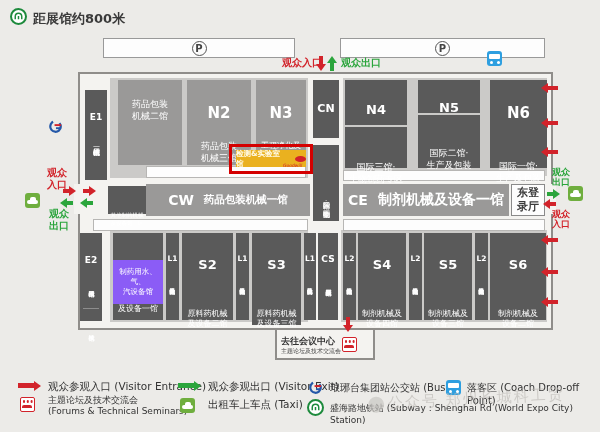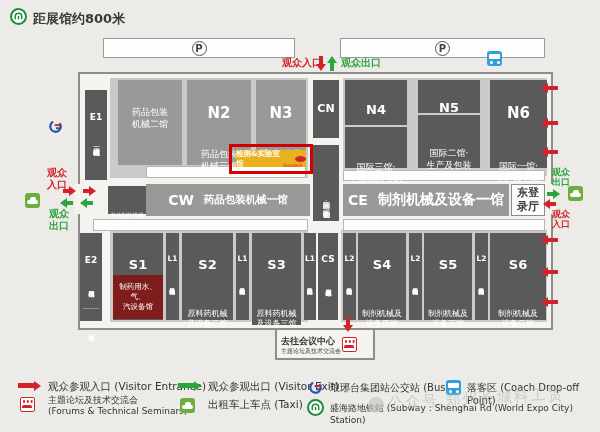--- a/index.html
+++ b/index.html
@@ -14,29 +14,29 @@
   .notch{position:absolute;left:275px;top:330px;width:100px;height:30px;
          background:#f4f3f0;border:2px solid #8f8d8a;border-top:none}
   .gap{position:absolute;background:#f4f3f0}
   .blockbg{position:absolute;background:#cbcac8}
   .corridor{position:absolute;background:#fdfdfd;border:1px solid #b7b6b4}
 
   .hall{position:absolute;background:#5a5a5a;color:#fff;text-align:center;white-space:pre-line}
   .hall.mid{background:#9a9998}
   .hid{font-weight:bold;font-size:15px;padding-top:5px}
   .hid.sm{font-size:11px;padding-top:3px}
-  .hname{font-size:9px;line-height:1.3;margin-top:8px}
+  .hname{font-size:9px;line-height:1.3;margin-top:0}
   .hname.tight{margin-top:3px}
   .tiny{font-size:6px;line-height:1.25;margin-top:2px}
   .vtext{writing-mode:vertical-lr;text-orientation:upright;font-size:7px;line-height:1.15;
          margin:2px auto 0;letter-spacing:0}
   .vtext.xs{font-size:6px}
   .rowhall{display:flex;align-items:center;justify-content:center;gap:10px;white-space:normal}
   .rowhall .hid{padding:0}
-  .subbox{position:absolute;left:0;right:0;bottom:1px;background:#7f1d1d;color:#fff;
+  .subbox{position:absolute;left:0;right:0;bottom:16px;background:#8b5cf6;color:#fff;
           font-size:7.5px;line-height:1.3;display:flex;align-items:center;justify-content:center;
           white-space:pre-line}
   .whitebox{position:absolute;background:#fdfdfd;border:1px solid #8a8a8a;color:#3a3a3a;
             font-weight:bold;font-size:11px;line-height:1.3;display:flex;align-items:center;
             justify-content:center;white-space:pre-line;text-align:center}
 
   
   .pstrip{position:absolute;height:20px;background:#fdfdfd;border:1px solid #999;
           display:flex;align-items:center;justify-content:center}
   .pcircle{width:15px;height:15px;border:1.5px solid #555;border-radius:50%;

